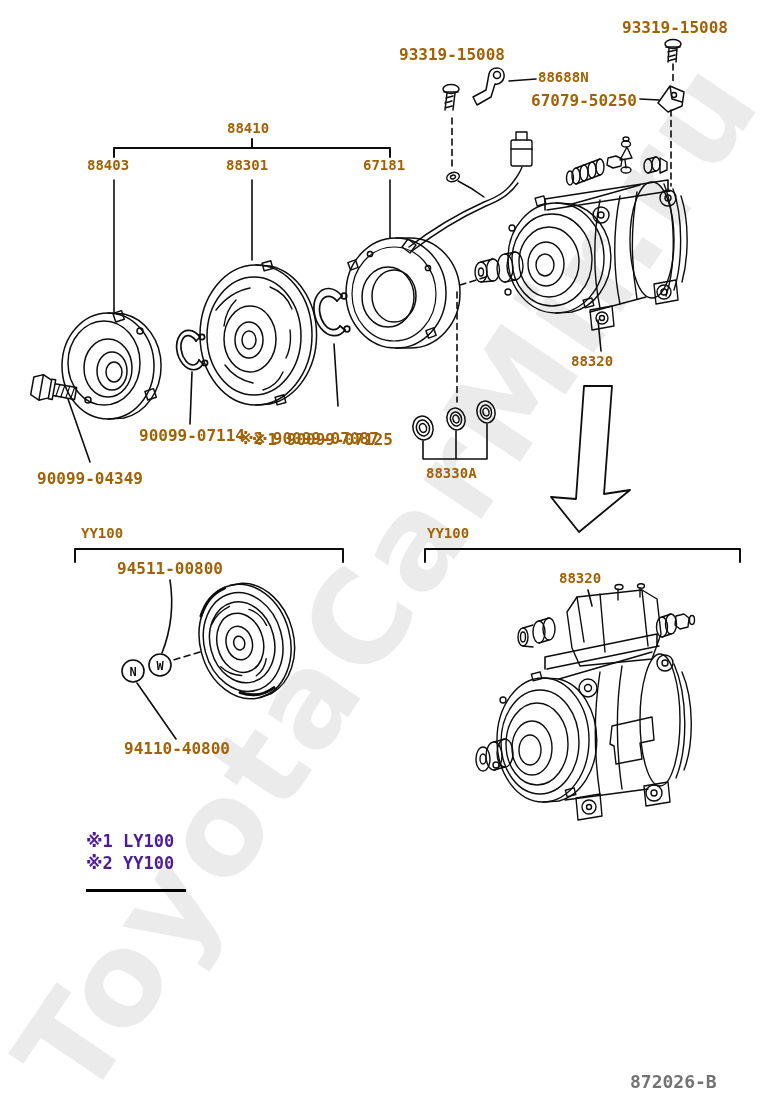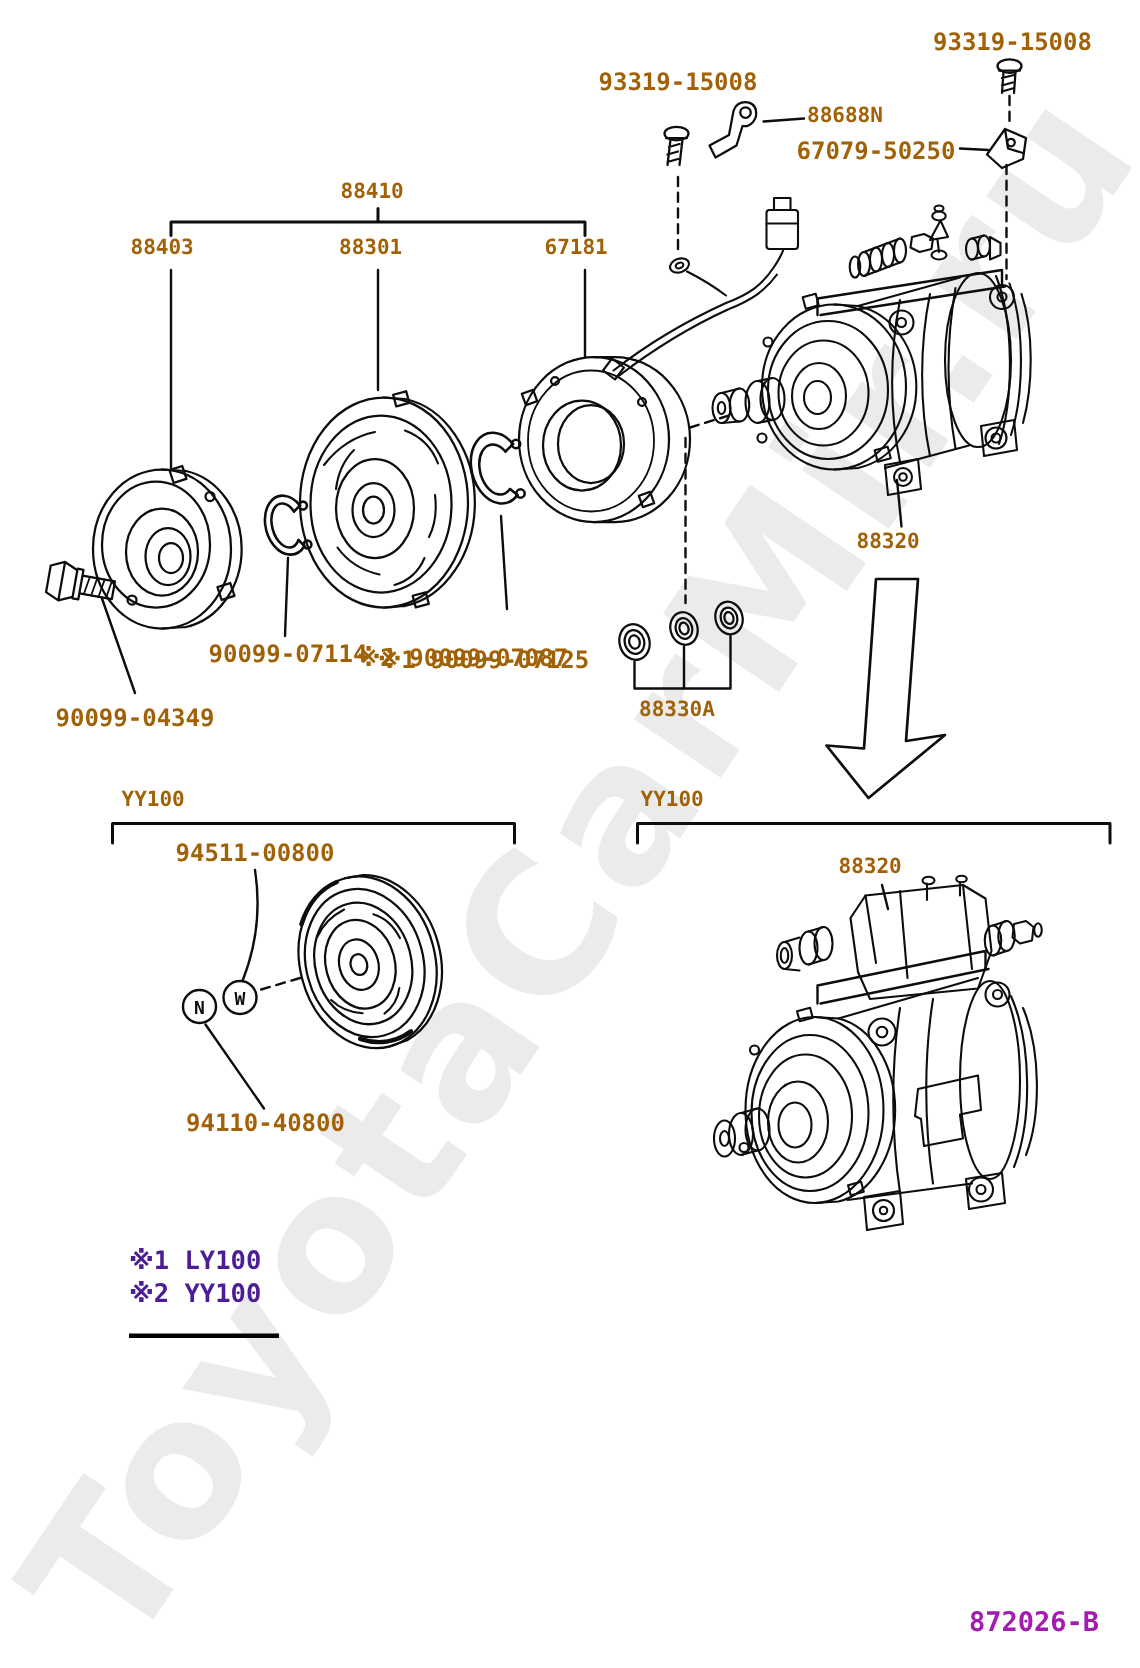--- a/index.html
+++ b/index.html
@@ -9,21 +9,21 @@
       transform:translate(-50%,-50%) rotate(-56deg);
       font:bold 128px "DejaVu Sans",sans-serif;letter-spacing:5px;
       color:rgba(0,0,0,0.08);white-space:nowrap;}
   svg.art{position:absolute;left:0;top:0;z-index:1;}
   .pn{position:absolute;z-index:2;color:#a16207;white-space:pre;
       font:bold 16px "DejaVu Sans Mono","DejaVu Sans",monospace;}
   .pn.md{font-size:14px;}
   .legend{position:absolute;left:86px;top:830px;z-index:2;}
   .legend .row{font:bold 17px "DejaVu Sans Mono","DejaVu Sans",monospace;line-height:22px;color:#4c1d95;}
   .legend .row.u{border-bottom:3px solid #000;padding-right:12px;padding-bottom:15px;}
-  .code{position:absolute;left:646px;top:1071px;z-index:2;color:#a21caf;
+  .code{position:absolute;left:630px;top:1071px;z-index:2;color:#737373;
         font:bold 18px "DejaVu Sans Mono","DejaVu Sans",monospace;text-align:center;}
 </style>
 </head>
 <body>
 
 <div class="stage">
 
   <div class="wm">ToyotaCarMir.ru</div>
 
   <svg class="art" width="760" height="1112" viewBox="0 0 760 1112">

